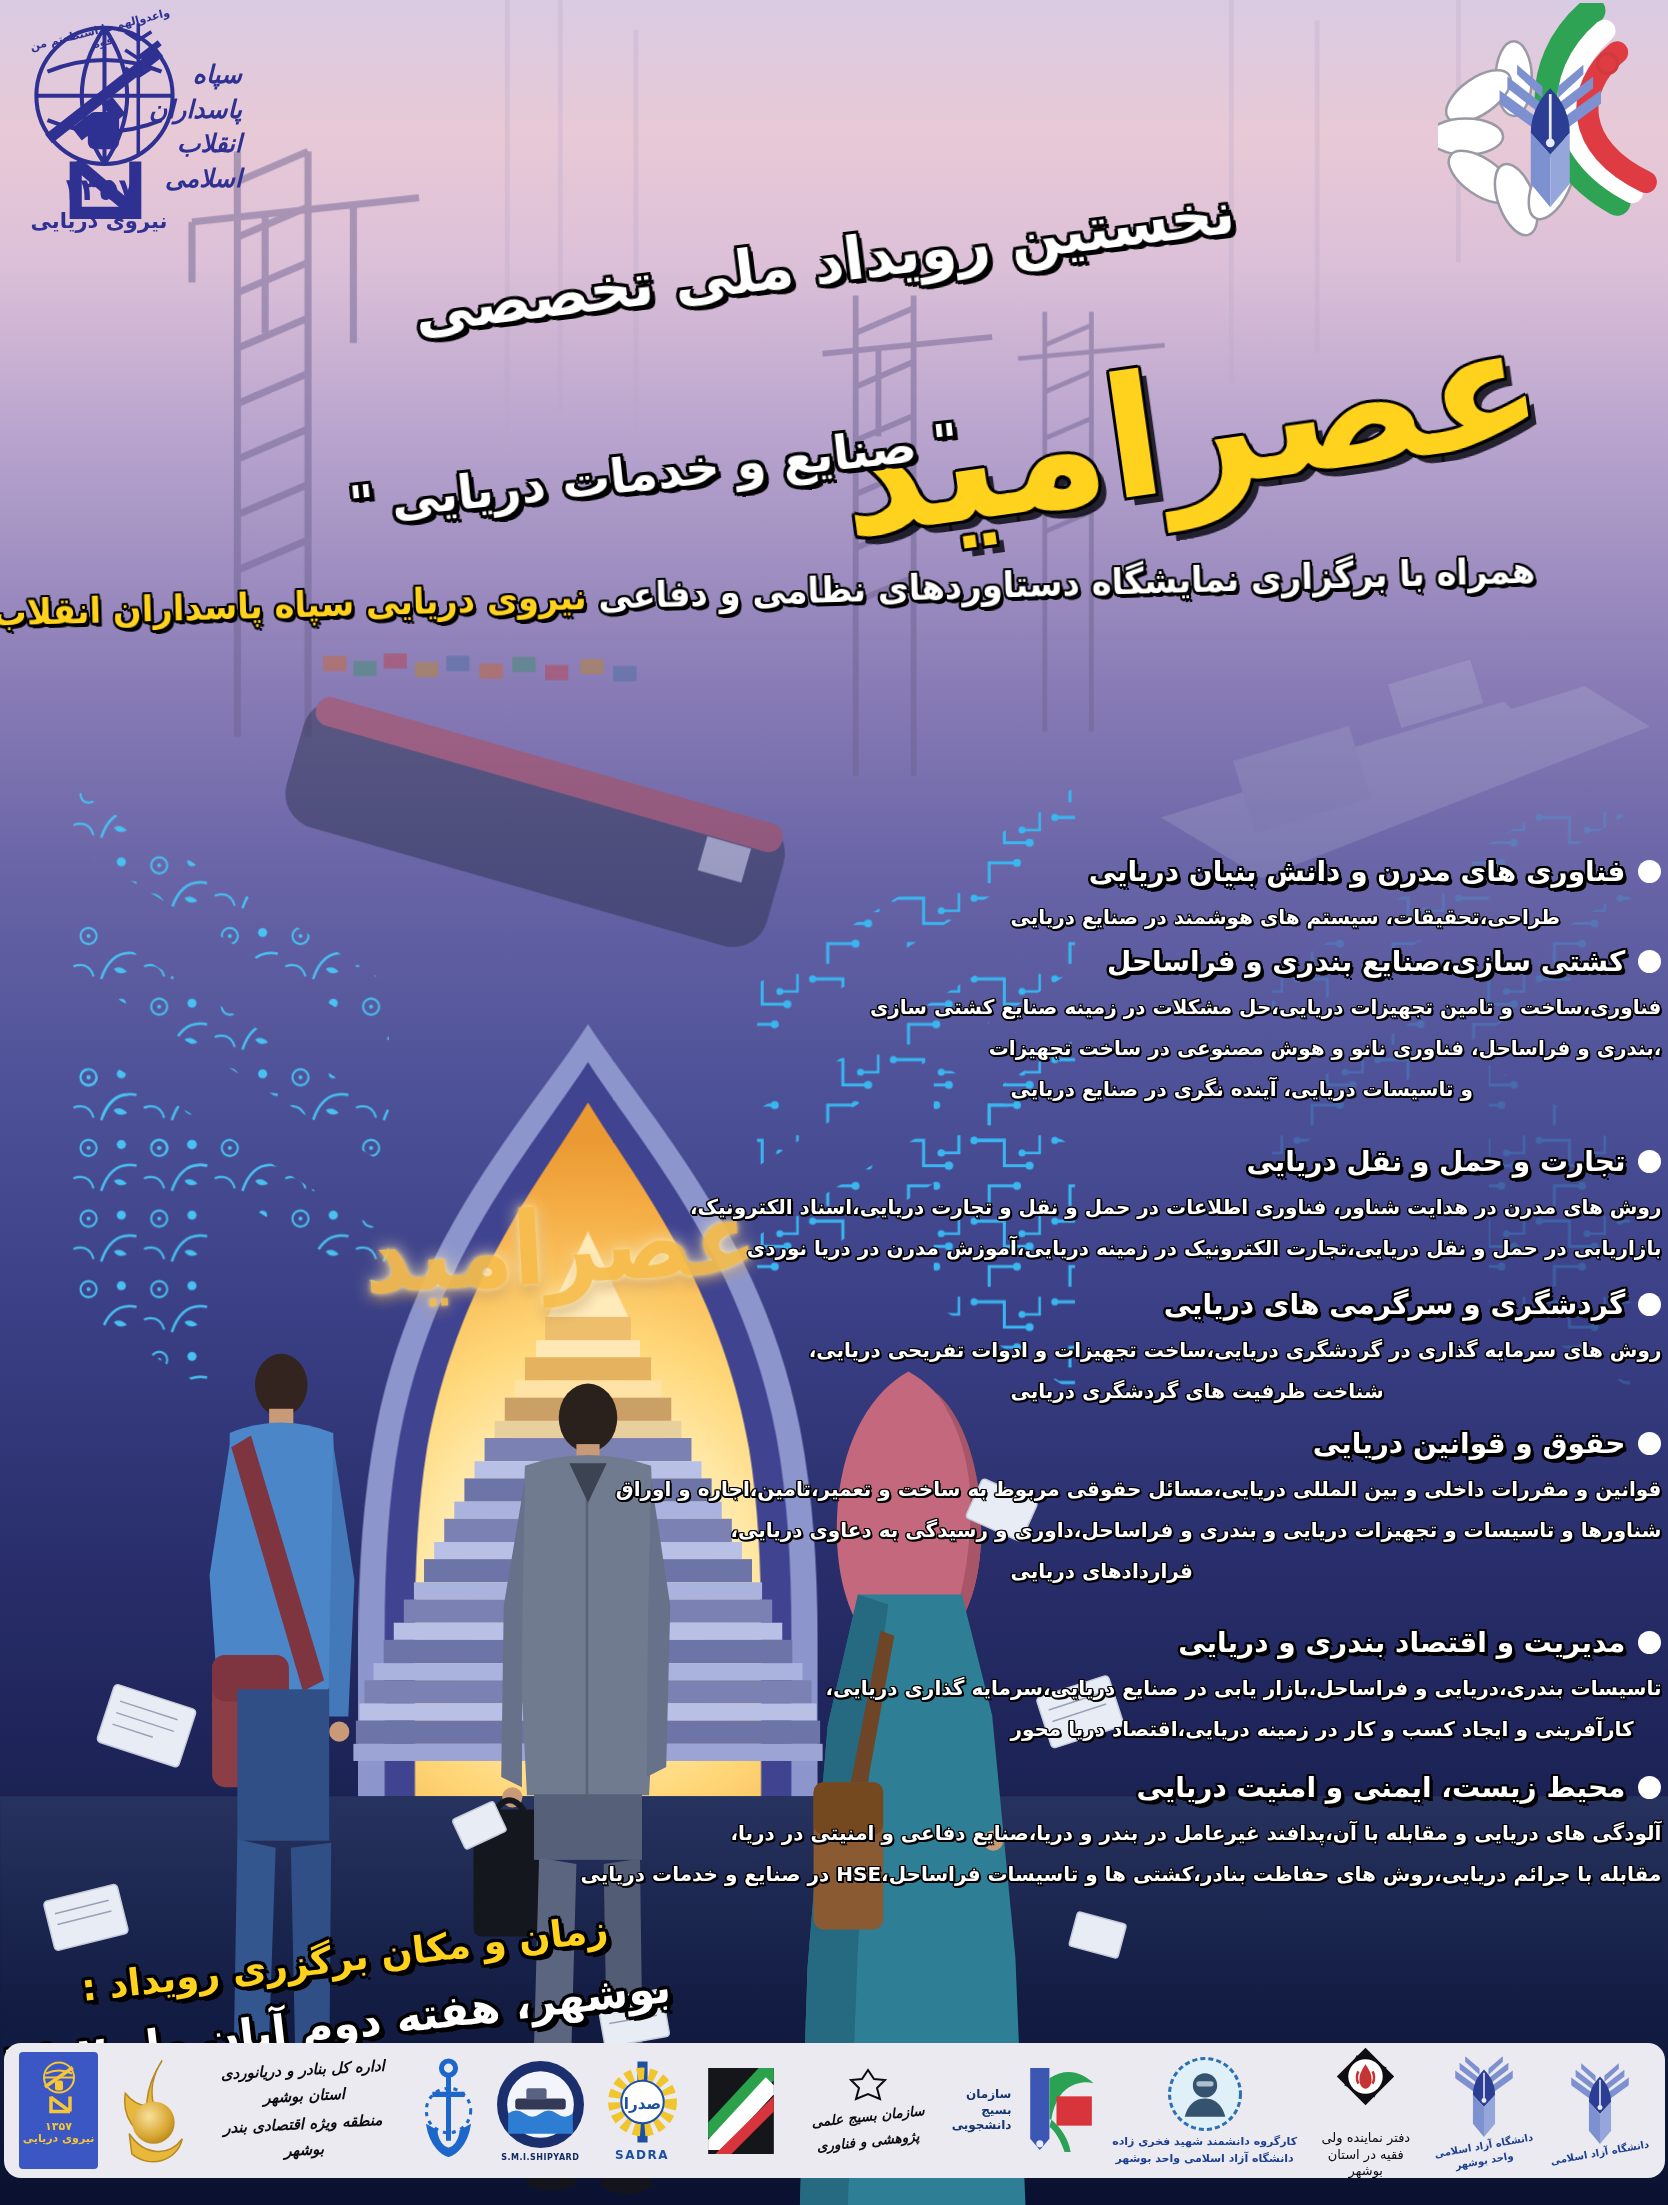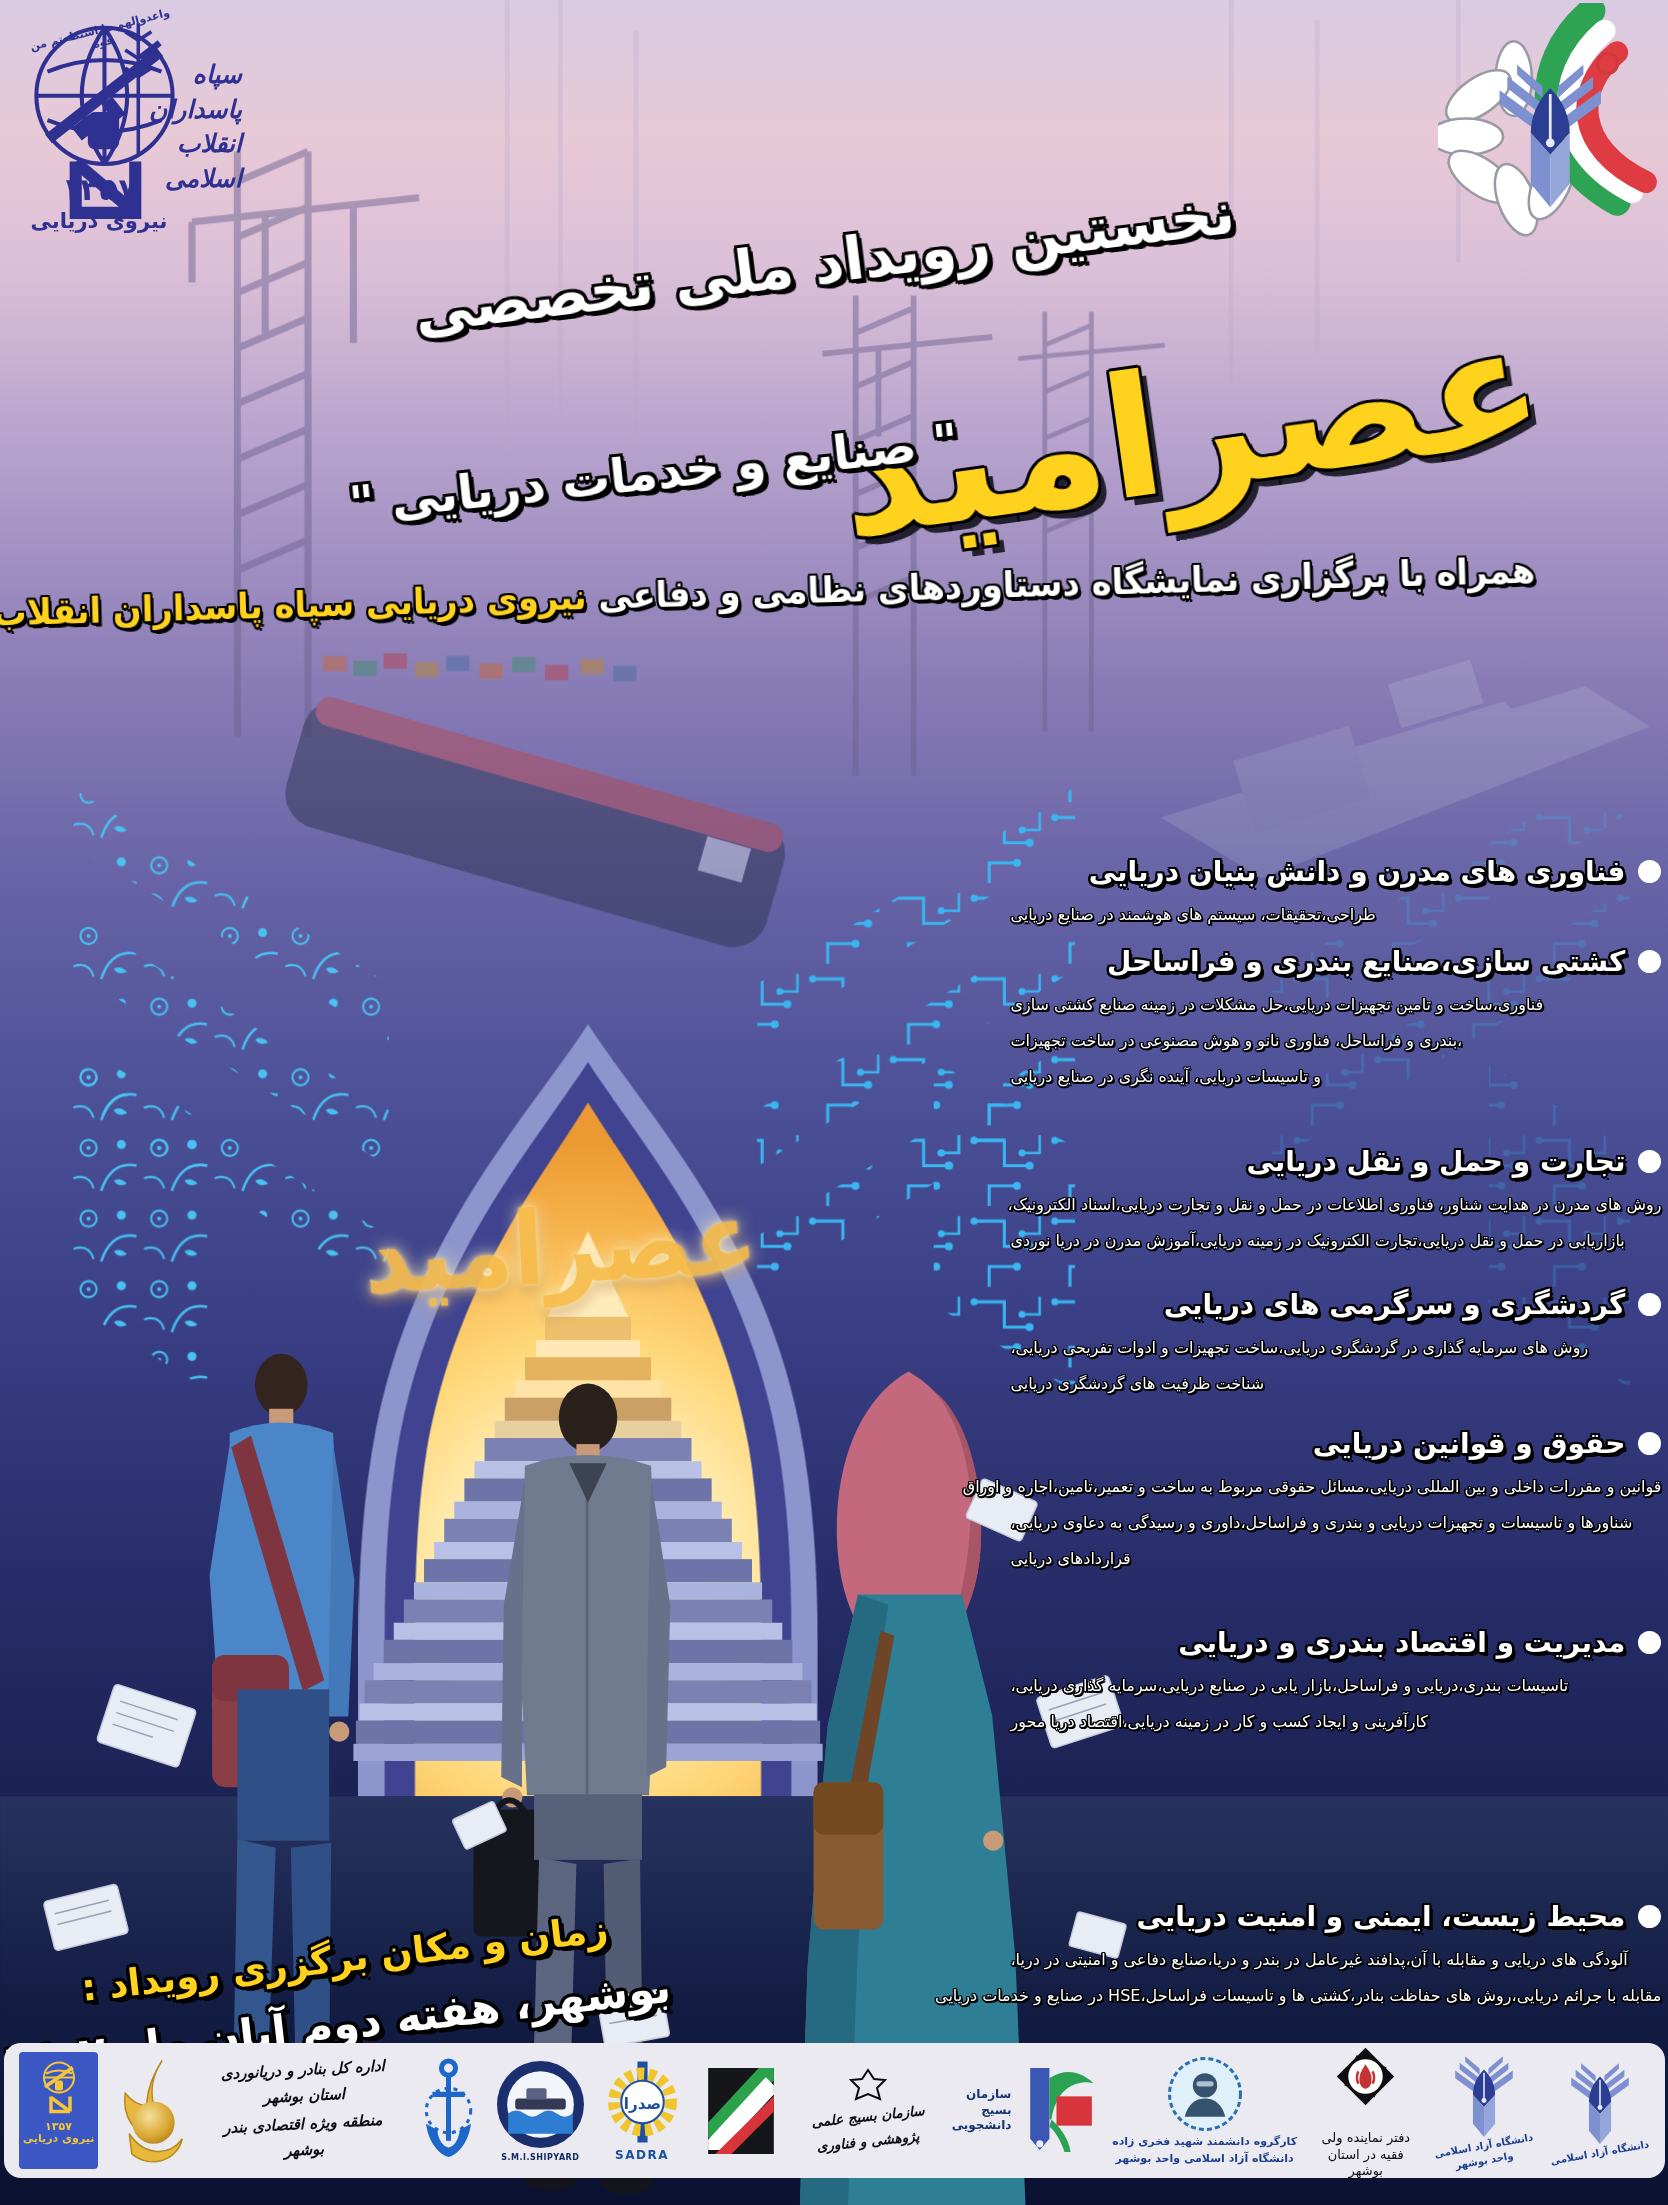--- a/index.html
+++ b/index.html
@@ -38,24 +38,24 @@
   .subtitle{top:569px; left:91px; width:1489px; text-align:center; font-size:36px; white-space:nowrap; transform:rotate(-1.6deg) scaleX(.94); font-weight:bold; color:#fff;}
   .subtitle .yellow{color:#ffd21e;}
 
   
   .arch-mark{top:1187px; left:404px; width:368px; text-align:center; font-size:101px; color:#f6bd4d; opacity:.93;
      transform:rotate(-3deg) scaleX(.92); font-weight:bold;
      text-shadow:0 0 18px rgba(255,244,200,.95), 0 0 5px rgba(255,220,140,.9), 0 6px 13px rgba(130,65,10,.45);}
 
   
   .topic{position:absolute; right:7.6px; width:651px; direction:rtl; text-align:left;}
-  .t1{top:855px}.t2{top:945px}.t3{top:1145px}.t4{top:1288px}.t5{top:1427px}.t6{top:1626px}.t7{top:1900px}
+  .t1{top:855px}.t2{top:945px}.t3{top:1145px}.t4{top:1288px}.t5{top:1427px}.t6{top:1626px}.t7{top:1771px}
   .topic-head{display:flex; align-items:center; gap:13px; font-size:28px; color:#fff; font-weight:bold; margin-bottom:5px;}
   .dot{flex:0 0 auto; width:23px; height:23px; border-radius:50%; background:#fff;}
-  .topic-sub{font-size:16px; color:#fff; font-weight:normal; margin-top:17px; white-space:nowrap; line-height:1.2;}
+  .topic-sub{font-size:20px; color:#fff; font-weight:bold; margin-top:17px; white-space:nowrap; line-height:1.2;}
 
   
   .event-info{left:28px; top:1937px; width:641px; text-align:center; transform:rotate(-6.5deg);}
   .event-info .lbl{font-size:37px; color:#ffd21e; white-space:nowrap; font-weight:bold;}
   .event-info .val{font-size:43px; color:#fff; white-space:nowrap; margin-top:18px; font-weight:bold;}
 
   
   .footer{left:4px; top:2043px; width:1661px; height:135px; background:#ebeaf0; border-radius:17px;
      display:flex; align-items:center; justify-content:space-between; padding:0 15px; box-sizing:border-box; direction:ltr;}
   .fl{display:flex; flex-direction:column; align-items:center; justify-content:center; gap:3px; text-align:center;}

